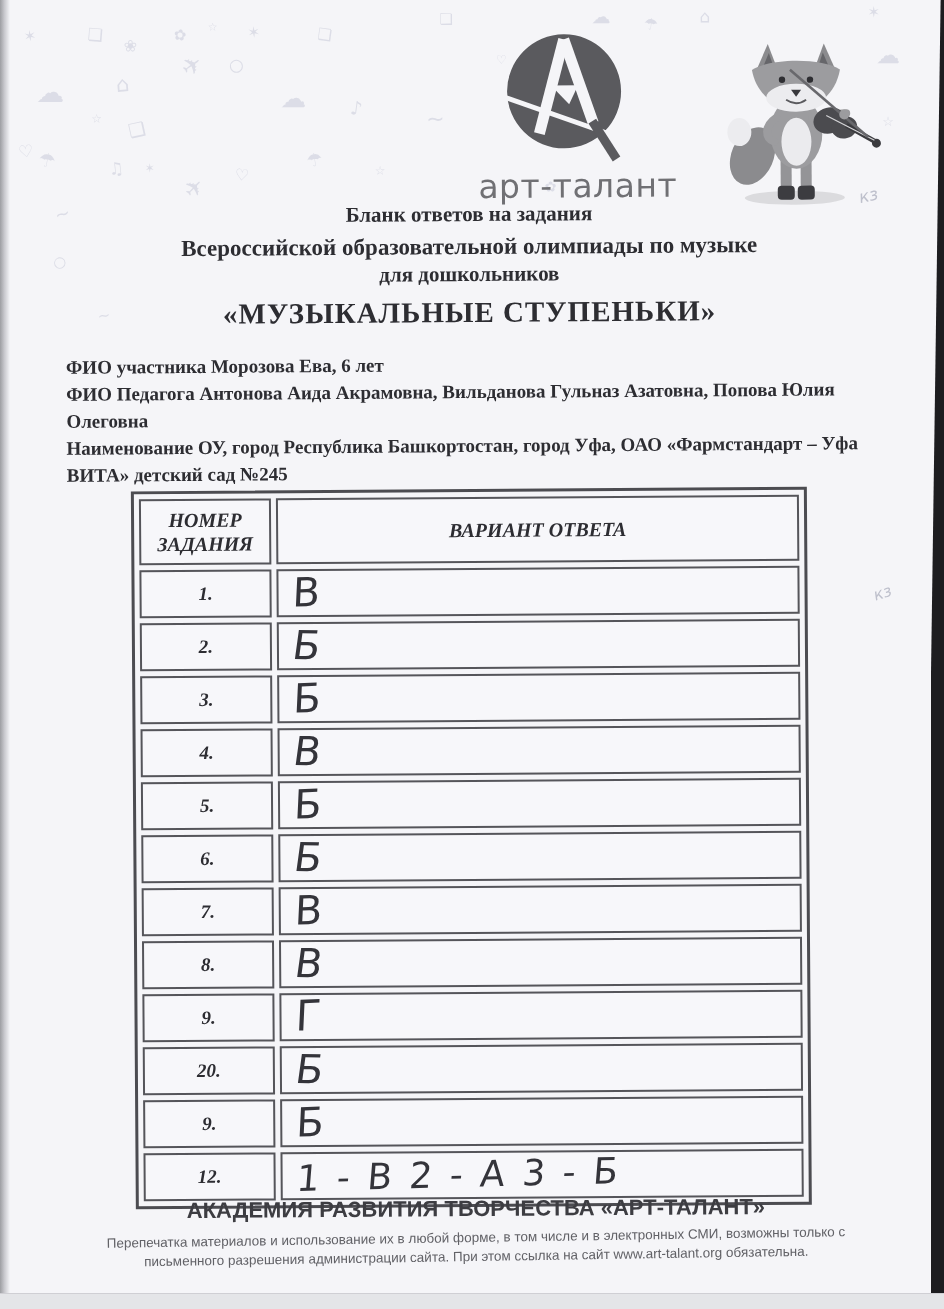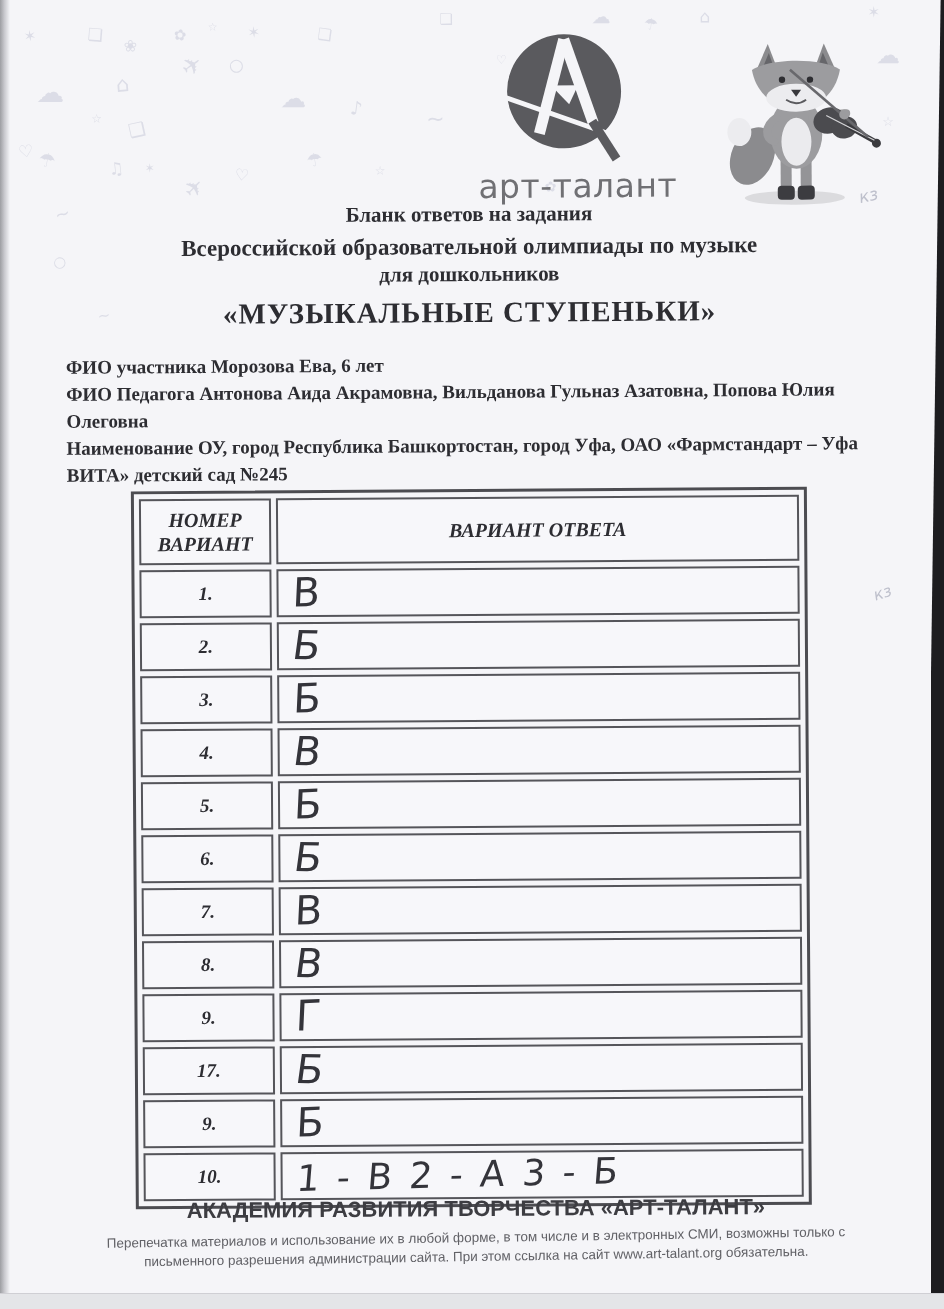--- a/index.html
+++ b/index.html
@@ -198,21 +198,21 @@
         <div class="line">ФИО Педагога Антонова Аида Акрамовна, Вильданова Гульназ Азатовна, Попова Юлия</div>
         <div class="line">Олеговна</div>
         <div class="line">Наименование ОУ, город Республика Башкортостан, город Уфа, ОАО «Фармстандарт – Уфа</div>
         <div class="line">ВИТА» детский сад №245</div>
       </div>
 
     <div class="answers">
       <table class="grid">
         <thead>
           <tr>
-            <th class="c1">НОМЕР ВАРИАНТ</th>
+            <th class="c1">НОМЕР ЗАДАНИЯ</th>
             <th class="c2">ВАРИАНТ ОТВЕТА</th>
           </tr>
         </thead>
         <tbody id="answers-body">
             <tr>
               <td class="num">1.</td>
               <td class="ans"><span class="hw">В</span></td>
             </tr>
             <tr>
               <td class="num">2.</td>
@@ -240,29 +240,29 @@
             </tr>
             <tr>
               <td class="num">8.</td>
               <td class="ans"><span class="hw">В</span></td>
             </tr>
             <tr>
               <td class="num">9.</td>
               <td class="ans"><span class="hw">Г</span></td>
             </tr>
             <tr>
-              <td class="num">17.</td>
+              <td class="num">20.</td>
               <td class="ans"><span class="hw">Б</span></td>
             </tr>
             <tr>
               <td class="num">9.</td>
               <td class="ans"><span class="hw">Б</span></td>
             </tr>
             <tr>
-              <td class="num">10.</td>
+              <td class="num">12.</td>
               <td class="ans"><span class="hw">1 - В 2 - А 3 - Б</span></td>
             </tr>
           </tbody>
       </table>
     </div>
 
     <div class="footer-heading">АКАДЕМИЯ РАЗВИТИЯ ТВОРЧЕСТВА «АРТ-ТАЛАНТ»</div>
     <div class="footer-note">
       <div>Перепечатка материалов и использование их в любой форме, в том числе и в электронных СМИ, возможны только с</div>
       <div>письменного разрешения администрации сайта. При этом ссылка на сайт www.art-talant.org обязательна.</div>

